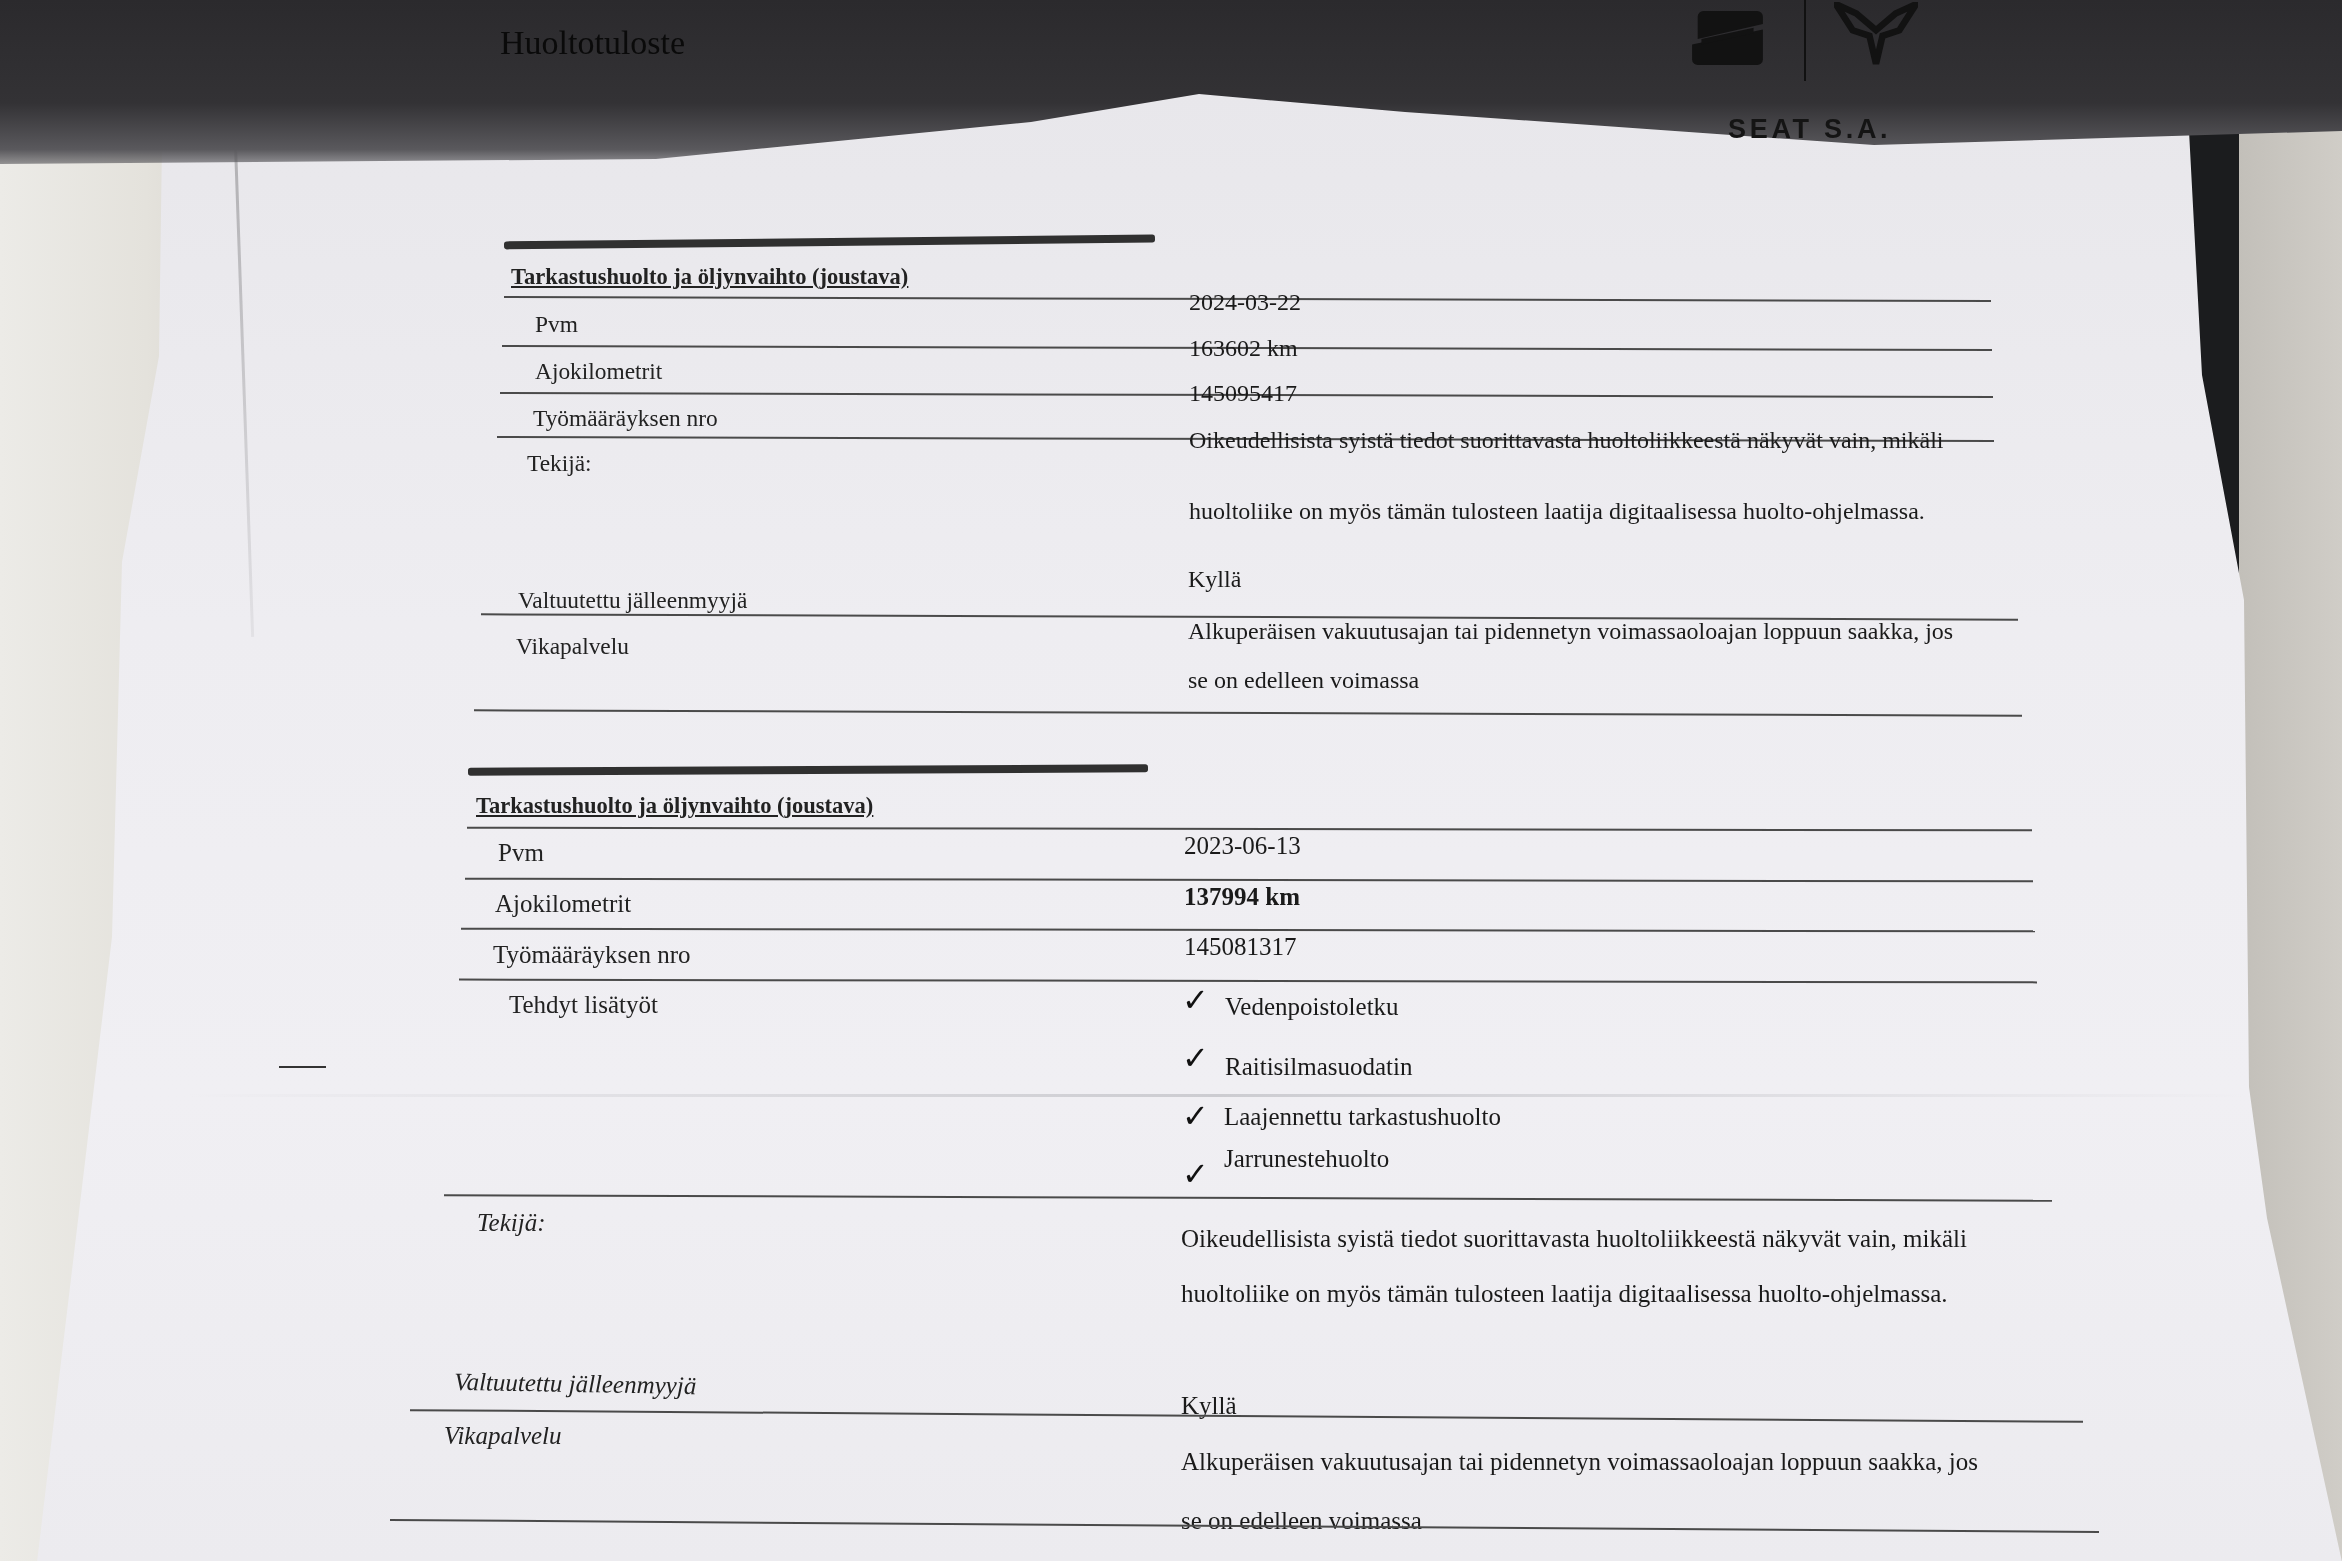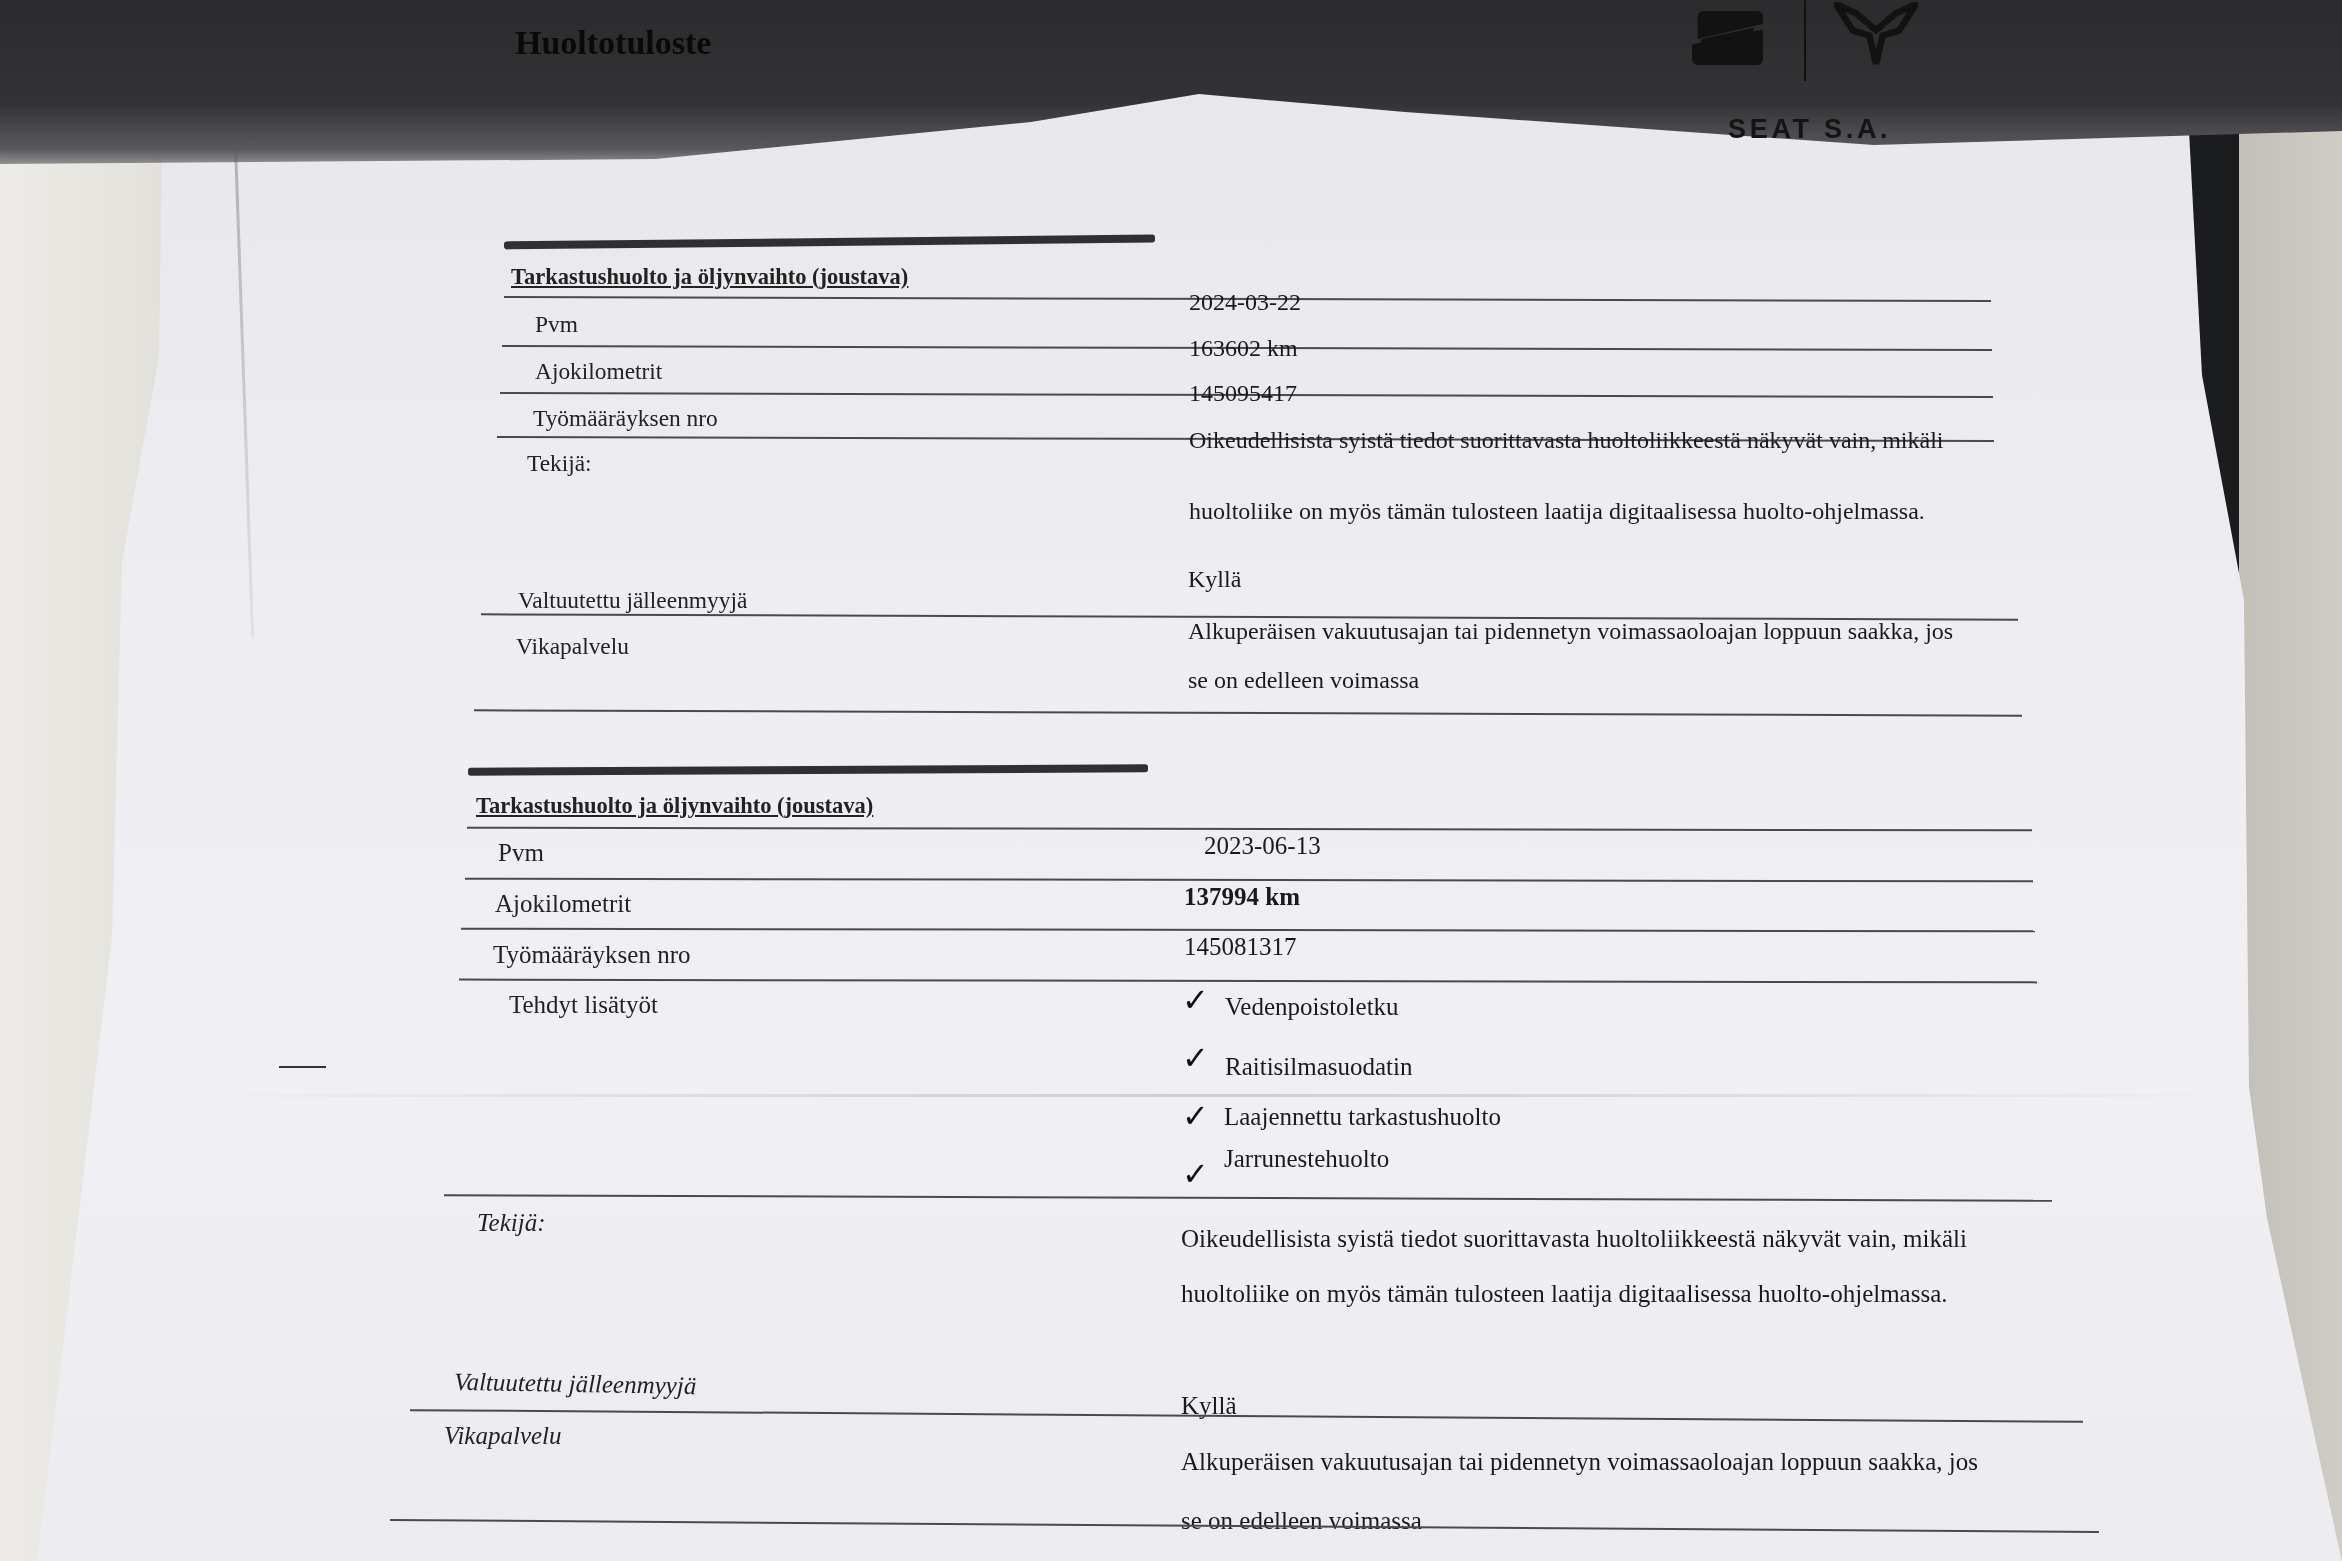--- a/index.html
+++ b/index.html
@@ -36,22 +36,22 @@
     position:absolute; left:242px; top:112px; width:2.8px; height:525px;
     background:linear-gradient(180deg,rgba(0,0,0,0.25),rgba(0,0,0,0.05));
     transform:rotate(-2deg);
   }
   .crease-h {
     position:absolute; left:187px; top:1094px; width:2061px; height:2.8px;
     background:linear-gradient(90deg,rgba(255,255,255,0.0),rgba(200,200,205,0.9),rgba(255,255,255,0.0));
   }
 
   .doc-title {
-    position:absolute; left:515px; top:24px;
-    font-size:34px; font-weight:bold; color:#0a0a0a;
+    position:absolute; left:500px; top:24px;
+    font-size:34px; font-weight:normal; color:#0a0a0a;
   }
   .logo-seat {
     position:absolute; left:1692px; top:11.2px; width:71px; height:54px;
   }
   .logo-divider {
     position:absolute; left:1804px; top:0; width:1.9px; height:81px; background:#111;
   }
   .logo-cupra {
     position:absolute; left:1834px; top:1.9px; width:84px; height:64px;
   }
@@ -138,21 +138,21 @@
   <div class="t val" style="left:1188px;top:667px;">se on edelleen voimassa</div>
   <div class="rule" style="left:474px;top:712px;width:1548px;transform:rotate(0.2deg);"></div>
 </div>
 
 <div>
   <div class="thickbar" style="left:468px;top:766px;width:680px;transform:rotate(-0.3deg);"></div>
   <div class="t hdr" style="left:476px;top:793px;">Tarkastushuolto ja öljynvaihto (joustava)</div>
   <div class="rule" style="left:467px;top:828px;width:1565px;transform:rotate(0.1deg);"></div>
 
   <div class="t s2" style="left:498px;top:839px;">Pvm</div>
-  <div class="t val s2" style="left:1184px;top:832px;margin-left:20px;">2023-06-13</div>
+  <div class="t val s2" style="left:1184px;top:832px;">2023-06-13</div>
   <div class="rule" style="left:465px;top:879px;width:1568px;transform:rotate(0.1deg);"></div>
 
   <div class="t s2" style="left:495px;top:890px;">Ajokilometrit</div>
   <div class="t val s2" style="left:1184px;top:883px;font-weight:bold;">137994 km</div>
   <div class="rule" style="left:461px;top:929px;width:1574px;transform:rotate(0.1deg);"></div>
 
   <div class="t s2" style="left:493px;top:941px;">Työmääräyksen nro</div>
   <div class="t val s2" style="left:1184px;top:933px;">145081317</div>
   <div class="rule" style="left:459px;top:980px;width:1578px;transform:rotate(0.1deg);"></div>
 

